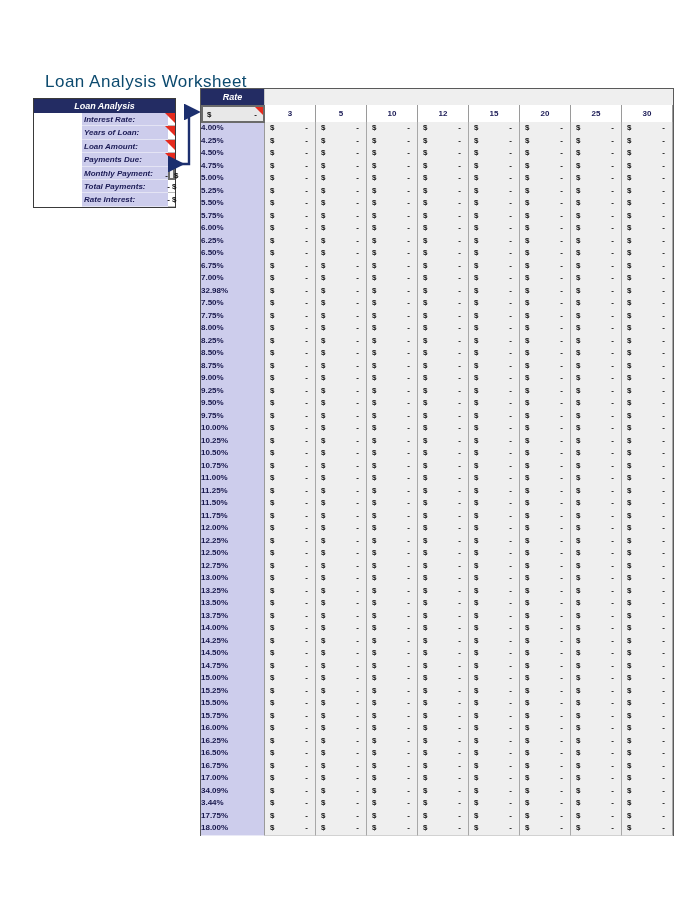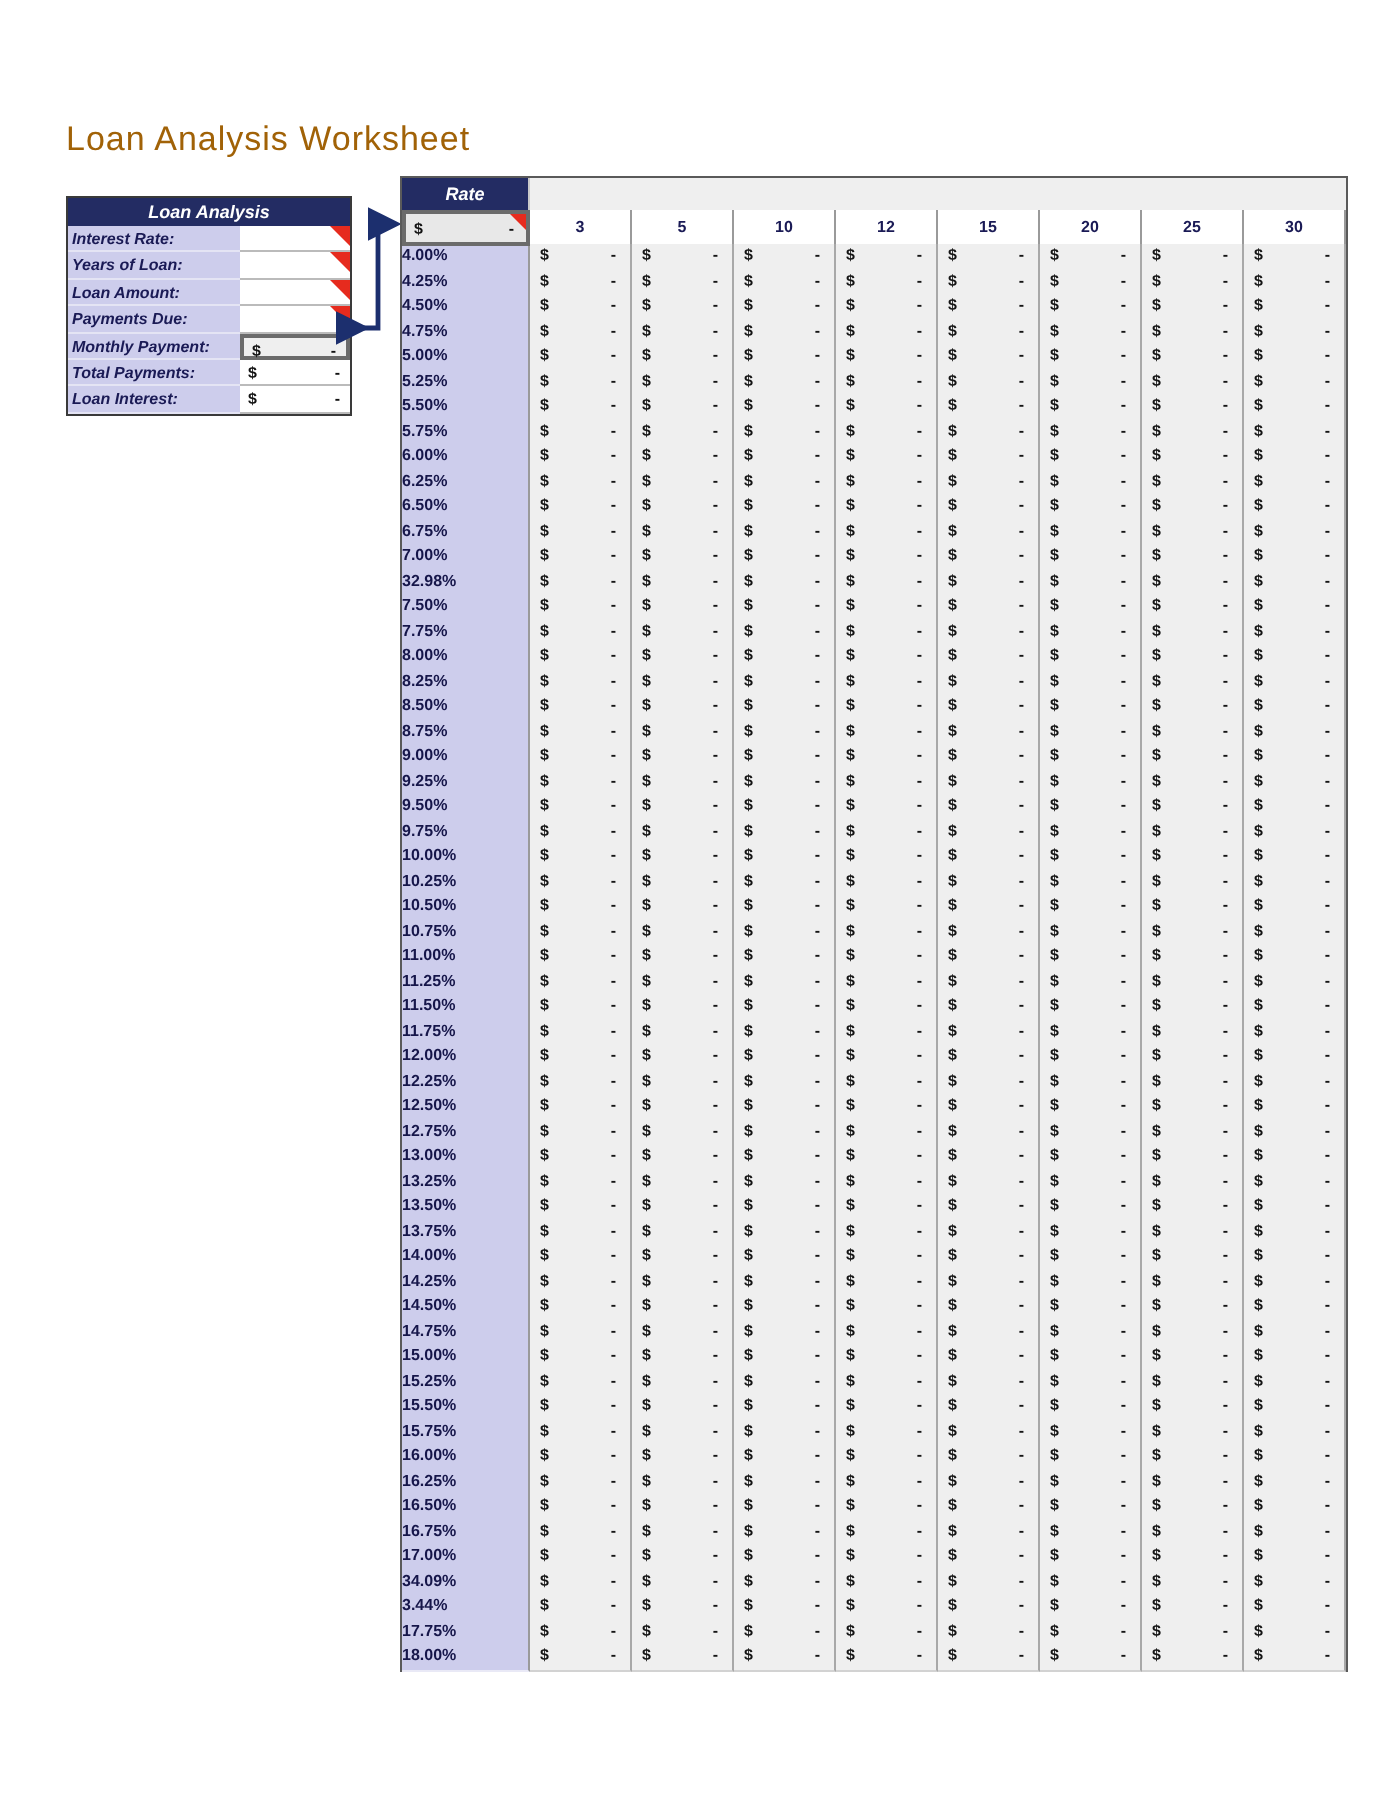--- a/index.html
+++ b/index.html
@@ -1,35 +1,35 @@
 <!DOCTYPE html>
 <html><head>
 <meta charset="utf-8">
 <style>
   html,body{margin:0;padding:0;}
   body{
     width:694px;height:900px;background:#ffffff;overflow:hidden;position:relative;
     font-family:"Liberation Sans", sans-serif;
   }
   .page-title{
-    position:absolute;left:33px;top:60px;margin:0;
-    font-size:17px;font-weight:400;color:#a16207;letter-spacing:0.5px;
+    position:absolute;left:33px;top:60px;margin:12px;
+    font-size:17px;font-weight:400;color:#0c4a6e;letter-spacing:0.5px;
   }
 
   
   .loan-box{
     position:absolute;left:33px;top:98px;width:143px;
     border:1px solid #3a3a3a;background:#ffffff;box-sizing:border-box;
   }
   .loan-header{
     height:14px;background:#232c63;color:#ffffff;
     font-size:9px;font-weight:bold;font-style:italic;
     text-align:center;line-height:14px;
   }
-  .loan-row{display:flex;height:13.4px;position:relative;}
+  .loan-row{display:flex;height:13.4px;position:relative;padding-left:48px;}
   .loan-label{
     width:86px;background:#cdcdec;color:#1a1a55;
     font-size:8px;font-weight:bold;font-style:italic;
     line-height:13.4px;padding-left:2px;box-sizing:border-box;
     white-space:nowrap;overflow:hidden;border-bottom:1px solid #e4e4f4;
   }
   .loan-value{
     flex:1;background:#ffffff;position:relative;
     border-bottom:1px solid #bbbbbb;box-sizing:border-box;
     font-size:8px;font-weight:bold;color:#111111;
@@ -124,21 +124,21 @@
         </div>
       </div>
       <div class="loan-row">
         <div class="loan-label">Total Payments:</div>
         <div class="loan-value">
           <span class="cur">$</span>
           <span class="amt">-</span>
         </div>
       </div>
       <div class="loan-row">
-        <div class="loan-label">Loan Interest:</div>
+        <div class="loan-label">Rate Interest:</div>
         <div class="loan-value">
           <span class="cur">$</span>
           <span class="amt">-</span>
         </div>
       </div>
     </div>
 </div>
 
 <svg class="connector" width="44" height="84" viewBox="0 0 44 84">
   <defs>

